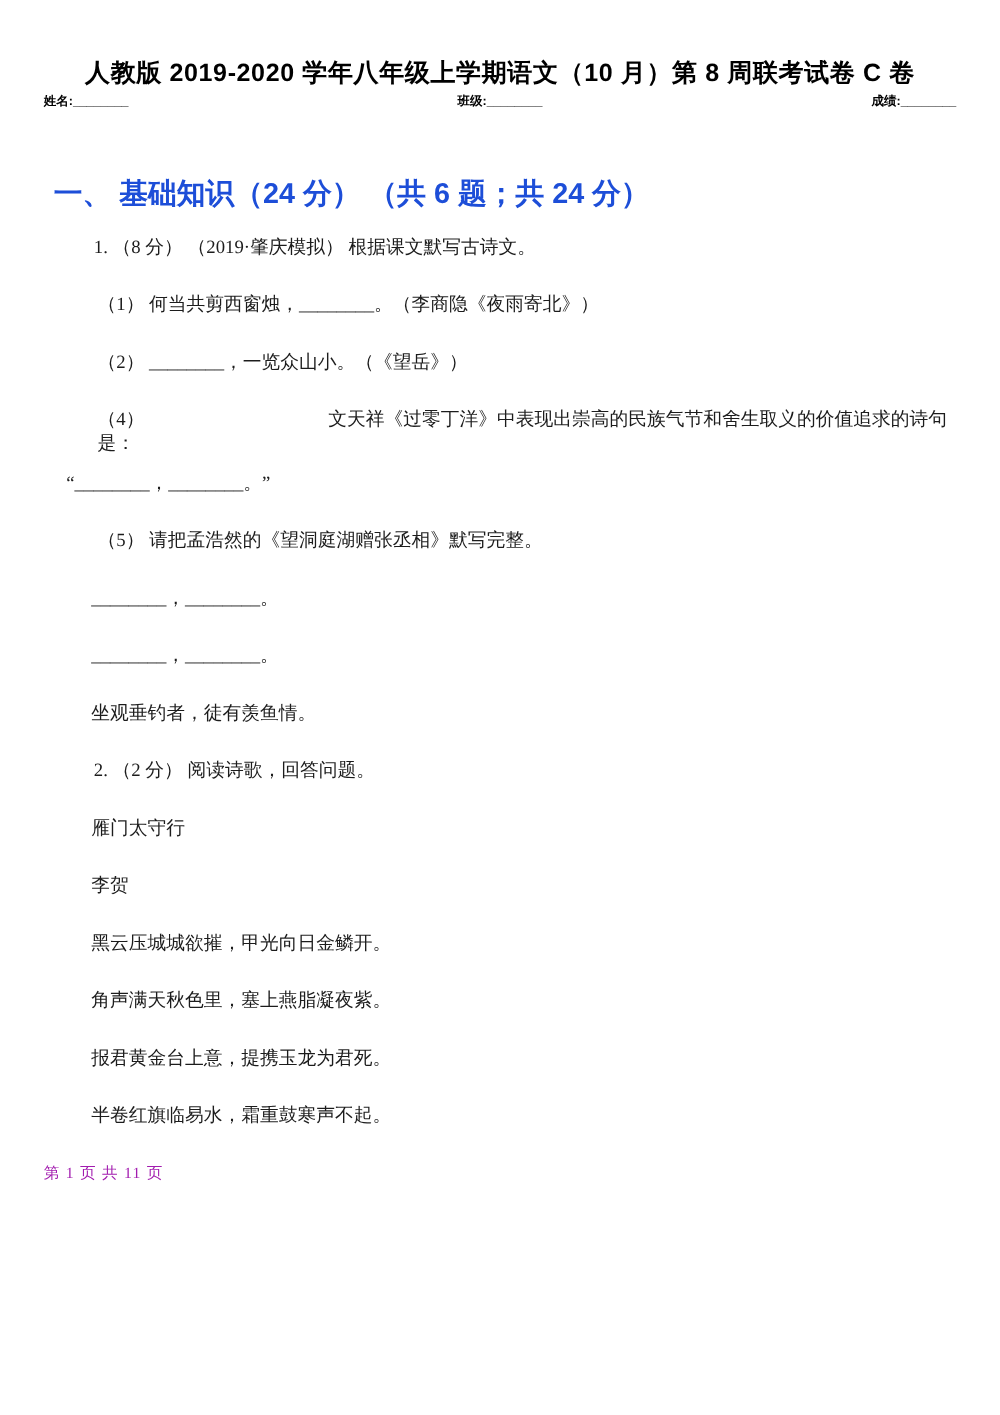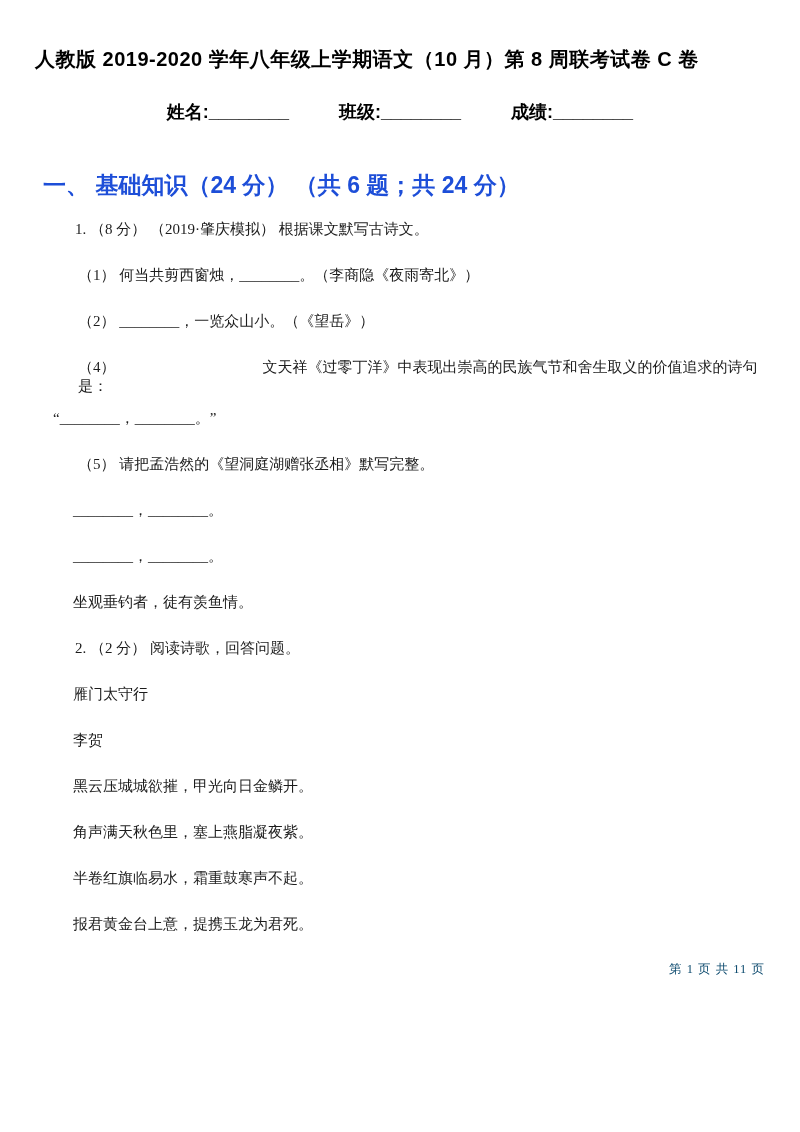--- a/index.html
+++ b/index.html
@@ -17,36 +17,35 @@
   .page {
     width: 800px;
     height: 1132px;
     padding: 46px 35px 0 35px;
     box-sizing: border-box;
     background: #ffffff;
     position: relative;
   }
   .title {
     margin: 0;
-    text-align: left;
+    text-align: center;
     font-family: "Liberation Sans", "DejaVu Sans", sans-serif;
     font-weight: bold;
     font-size: 20px;
     line-height: 26px;
     color: #000000;
     letter-spacing: 0.5px;
   }
   .fields {
-    margin-top: 31px;
     display: flex;
-    justify-content: center;
+    justify-content: space-between;
     gap: 50px;
     font-family: "Liberation Sans", "DejaVu Sans", sans-serif;
     font-weight: bold;
-    font-size: 18px;
+    font-size: 10px;
     line-height: 19px;
     color: #000000;
   }
   .field { white-space: nowrap; }
   .field .blank { letter-spacing: 0; }
   .heading {
     margin: 52px 0 24px 8px;
     font-family: "Liberation Sans", "DejaVu Sans", sans-serif;
     font-weight: bold;
     font-size: 23px;
@@ -63,24 +62,24 @@
   .indent-sub  { margin-left: 43px; }
   .indent-body { margin-left: 38px; }
   .indent-quote{ margin-left: 18px; margin-bottom: 27px; }
   .wrap-tight  { margin-bottom: 13px; }
   .tab {
     display: inline-block;
     width: 147px;
   }
   .footer {
     margin-top: 14px;
-    text-align: right;
+    text-align: left;
     font-size: 12.5px;
     line-height: 17px;
-    color: #0c4a6e;
+    color: #a21caf;
     letter-spacing: 1px;
   }
 </style>
 </head>
 <body>
 
 <div class="page">
 
   <h1 class="title">人教版 2019-2020 学年八年级上学期语文（10 月）第 8 周联考试卷 C 卷</h1>
 
@@ -115,19 +114,19 @@
   <p class="indent-q">2. （2 分） 阅读诗歌，回答问题。</p>
 
   <p class="indent-body">雁门太守行</p>
 
   <p class="indent-body">李贺</p>
 
   <p class="indent-body">黑云压城城欲摧，甲光向日金鳞开。</p>
 
   <p class="indent-body">角声满天秋色里，塞上燕脂凝夜紫。</p>
 
+  <p class="indent-body">报君黄金台上意，提携玉龙为君死。</p>
+
   <p class="indent-body">半卷红旗临易水，霜重鼓寒声不起。</p>
-
-  <p class="indent-body">报君黄金台上意，提携玉龙为君死。</p>
 
   <div class="footer">第 1 页 共 11 页</div>
 
 </div>
 
 </body></html>

